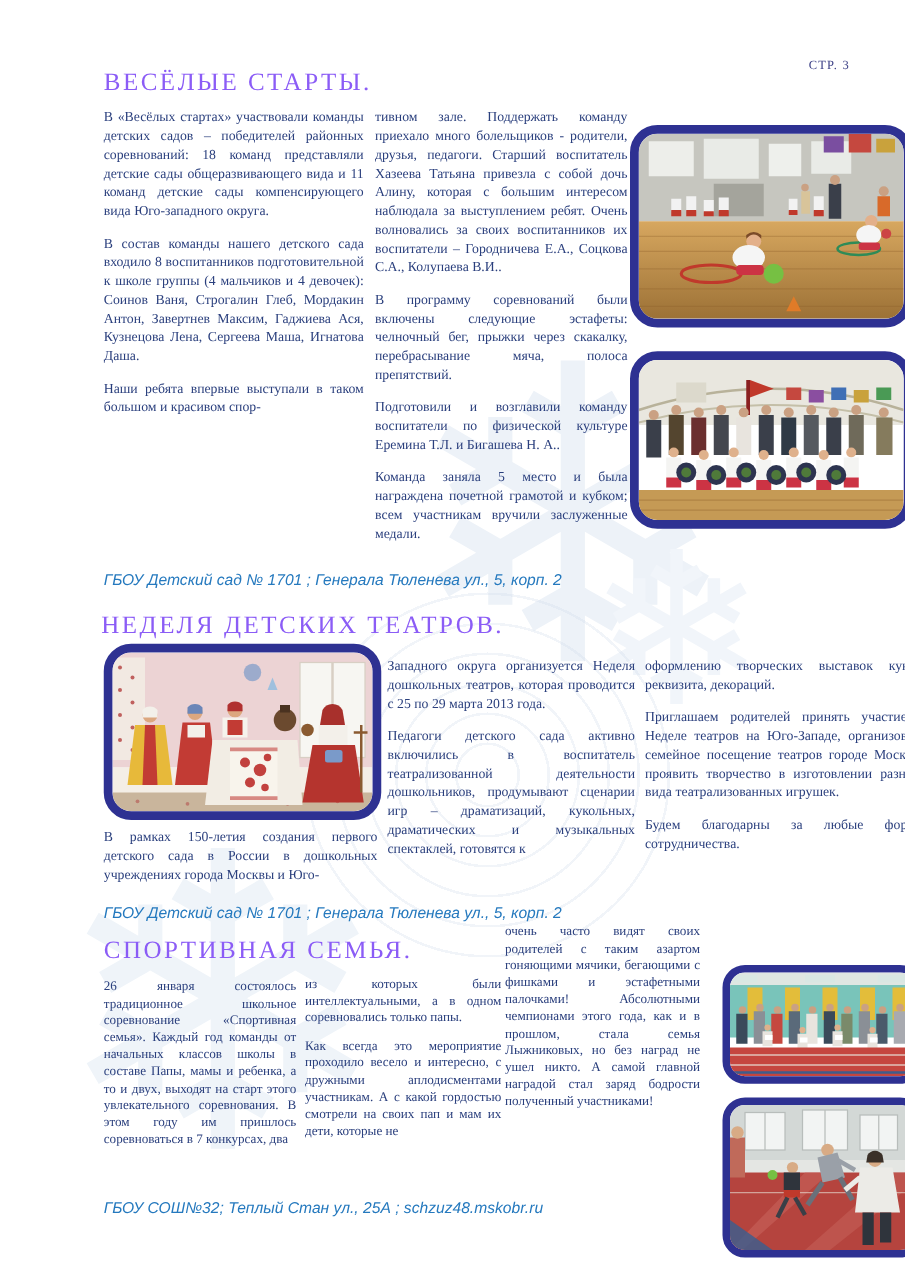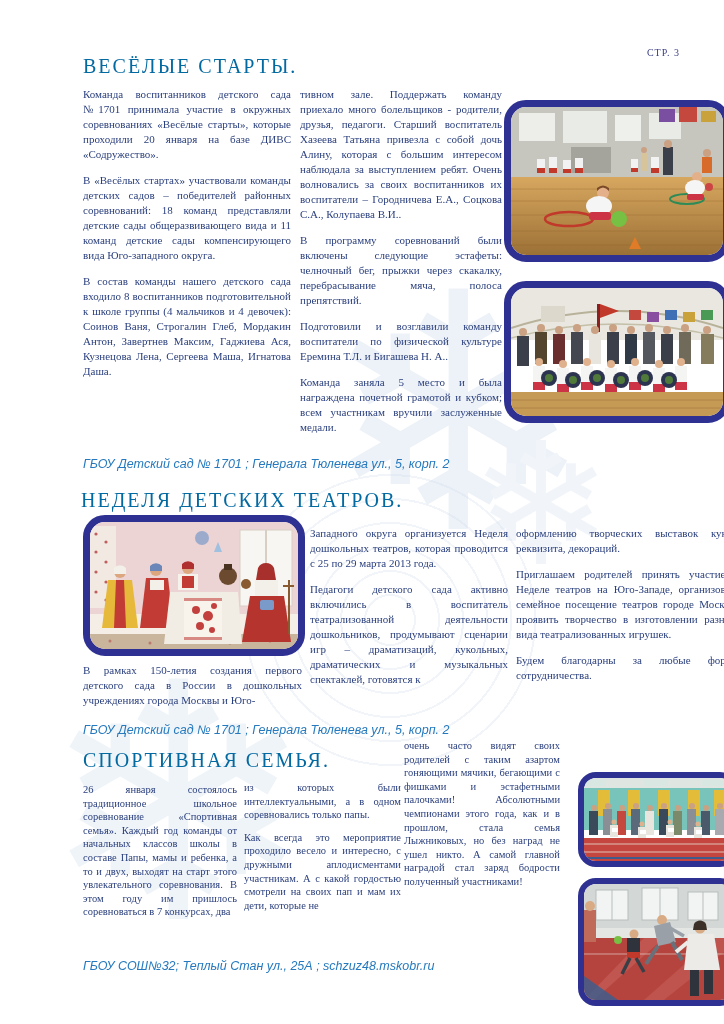--- a/index.html
+++ b/index.html
@@ -24,21 +24,21 @@
     pointer-events:none;
   }
   
   .layer { position:absolute; inset:0; z-index:1;margin-left:38px; }
   .page-number {
     position:absolute; top:47px; right:44px;
     font-size:10px; letter-spacing:1px; color:#3c4086;
   }
   .article-title {
     position:absolute; margin:0; font-weight:normal;
-    font-size:20px; letter-spacing:2px; color:#0369a1;
+    font-size:20px; letter-spacing:2px; color:#8b5cf6;
   }
   .t1 { left:45px; top:55px; }
   .t2 { left:43px; top:489px; }
   .t3 { left:45px; top:749px; }
   .col { position:absolute; }
   .col p {
     margin:0 0 11px; font-size:11px; line-height:15px;
     color:#2a3f7d; text-align:justify;
   }
   .a3 p { font-size:10.5px; line-height:13.6px; margin-bottom:9px; }
@@ -81,23 +81,23 @@
   <span class="wm wm2">❄</span>
   <span class="wm wm3">❄</span>
   <div class="wm-rings"></div>
 
   <div class="layer">
     <div class="page-number">СТР. 3</div>
 
     <h1 class="article-title t1">ВЕСЁЛЫЕ СТАРТЫ.</h1>
 
     <div class="col a1-c1">
-      <p>Команда воспитанников детского сада №1701 принимала  участие в окружных соревнованиях «Весёлые старты», которые проходили 20 января на базе ДИВС «Содружество».</p>
       <p>В «Весёлых стартах» участвовали команды детских садов – победителей районных соревнований: 18 команд представляли детские сады общеразвивающего вида и 11 команд детские сады компенсирующего  вида Юго-западного округа.</p>
       <p>В состав команды  нашего детского сада входило 8 воспитанников подготовительной к школе группы (4 мальчиков и 4 девочек): Соинов Ваня, Строгалин Глеб, Мордакин Антон, Завертнев Максим, Гаджиева Ася, Кузнецова Лена, Сергеева Маша, Игнатова Даша.</p>
+      <p>Наши ребята впервые выступали  в таком большом и красивом спор-</p>
     </div>
     <div class="col a1-c2">
       <p>тивном зале. Поддержать команду приехало много болельщиков -  родители,  друзья, педагоги. Старший воспитатель Хазеева Татьяна привезла с собой дочь Алину, которая с большим интересом наблюдала за выступлением ребят. Очень волновались за своих воспитанников их воспитатели – Городничева Е.А., Соцкова С.А., Колупаева В.И..</p>
       <p>В программу соревнований были включены следующие эстафеты: челночный бег, прыжки через скакалку, перебрасывание мяча, полоса препятствий.</p>
       <p>Подготовили и возглавили команду воспитатели по физической культуре Еремина Т.Л. и Бигашева Н. А..</p>
       <p>Команда заняла 5 место и была награждена  почетной грамотой и кубком; всем участникам вручили заслуженные  медали.</p>
     </div>
 
     <div class="photo ph1">
       <svg viewBox="0 0 212 148" preserveAspectRatio="none">

